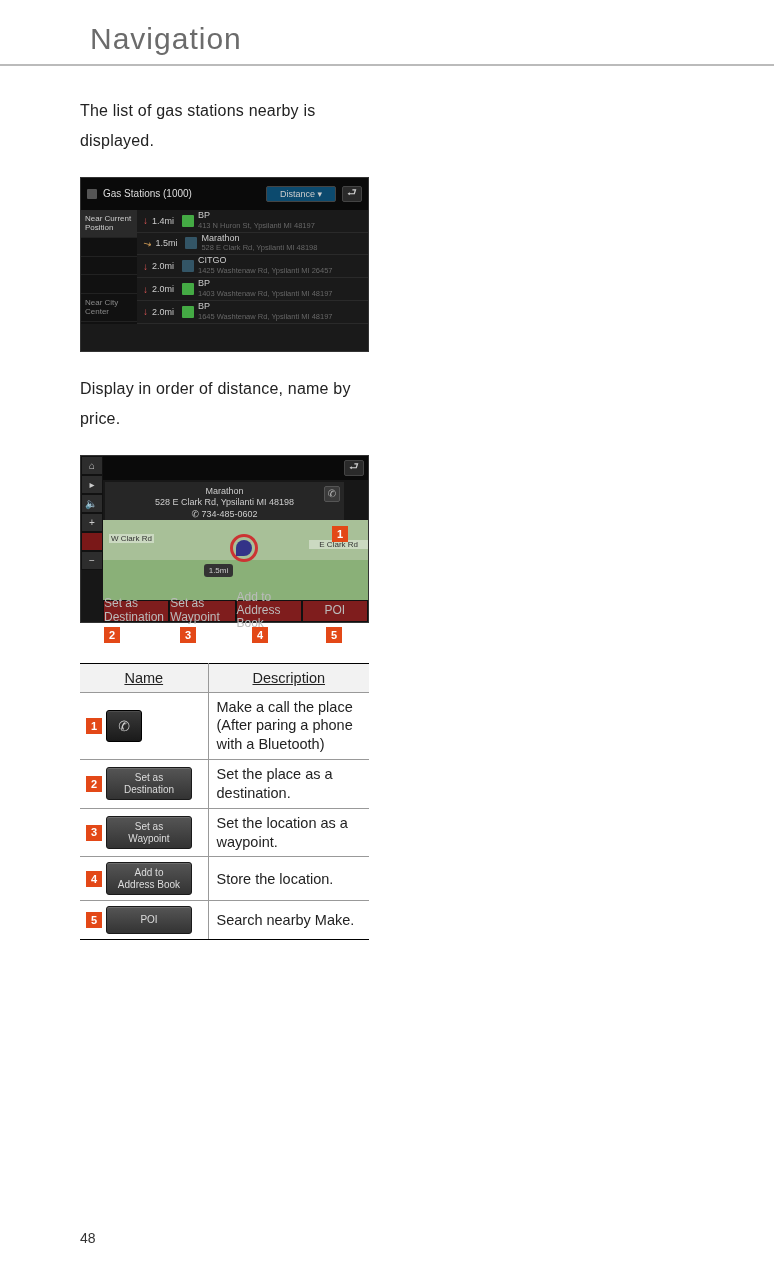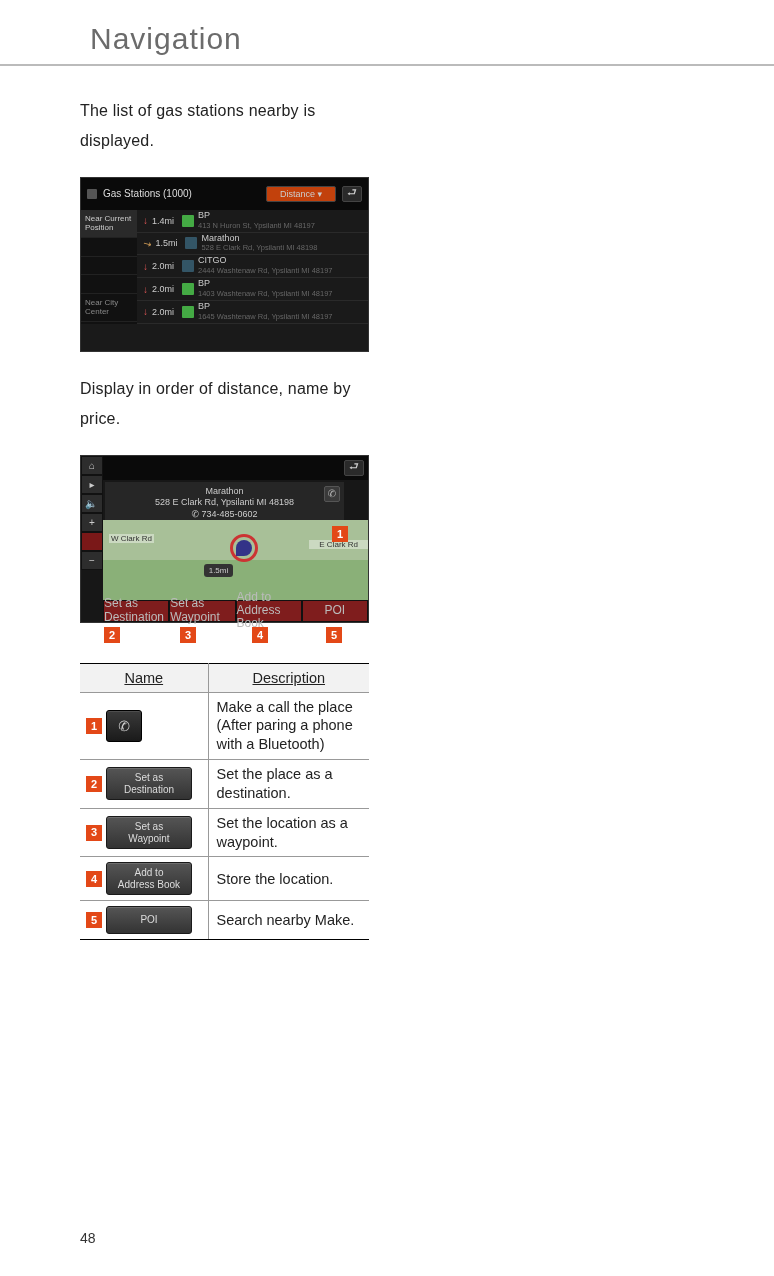--- a/index.html
+++ b/index.html
@@ -53,21 +53,21 @@
     height: 32px;
     background: #0a0a0a;
     display: flex;
     align-items: center;
     padding: 0 6px;
     gap: 6px;
   }
   .s1-header .fuelicon { width:10px; height:10px; background:#555; border-radius:1px; }
   .s1-header .title { flex:1; color:#ddd; font-size:10px; }
   .s1-header .sort {
-    height:16px; width:70px; background:#c2410c; border:1px solid #444;
+    height:16px; width:70px; background:#0c4a6e; border:1px solid #444;
     border-radius:2px; font-size:9px; display:flex; align-items:center;
     justify-content:center; color:#ccc;
   }
   .s1-header .back {
     width:20px; height:16px; background:#2a2a2a; border:1px solid #444;
     border-radius:2px; display:flex; align-items:center; justify-content:center;
     color:#ccc; font-size:11px;
   }
   .s1-body { display:flex; height:114px; }
   .s1-side {
@@ -260,21 +260,21 @@
         <div class="s1-row">
           <span class="arrow-diag">↘</span>
           <span class="dist">1.5mi</span>
           <span class="logo"></span>
           <span class="info"><span class="nm">Marathon</span><br><span class="addr">528 E Clark Rd, Ypsilanti MI 48198</span></span>
         </div>
         <div class="s1-row">
           <span class="arrow-down">↓</span>
           <span class="dist">2.0mi</span>
           <span class="logo"></span>
-          <span class="info"><span class="nm">CITGO</span><br><span class="addr">2444 Washtenaw Rd, Ypsilanti MI 48197</span></span>
+          <span class="info"><span class="nm">CITGO</span><br><span class="addr">1425 Washtenaw Rd, Ypsilanti MI 26457</span></span>
         </div>
         <div class="s1-row">
           <span class="arrow-down">↓</span>
           <span class="dist">2.0mi</span>
           <span class="logo g"></span>
           <span class="info"><span class="nm">BP</span><br><span class="addr">1403 Washtenaw Rd, Ypsilanti MI 48197</span></span>
         </div>
         <div class="s1-row">
           <span class="arrow-down">↓</span>
           <span class="dist">2.0mi</span>

